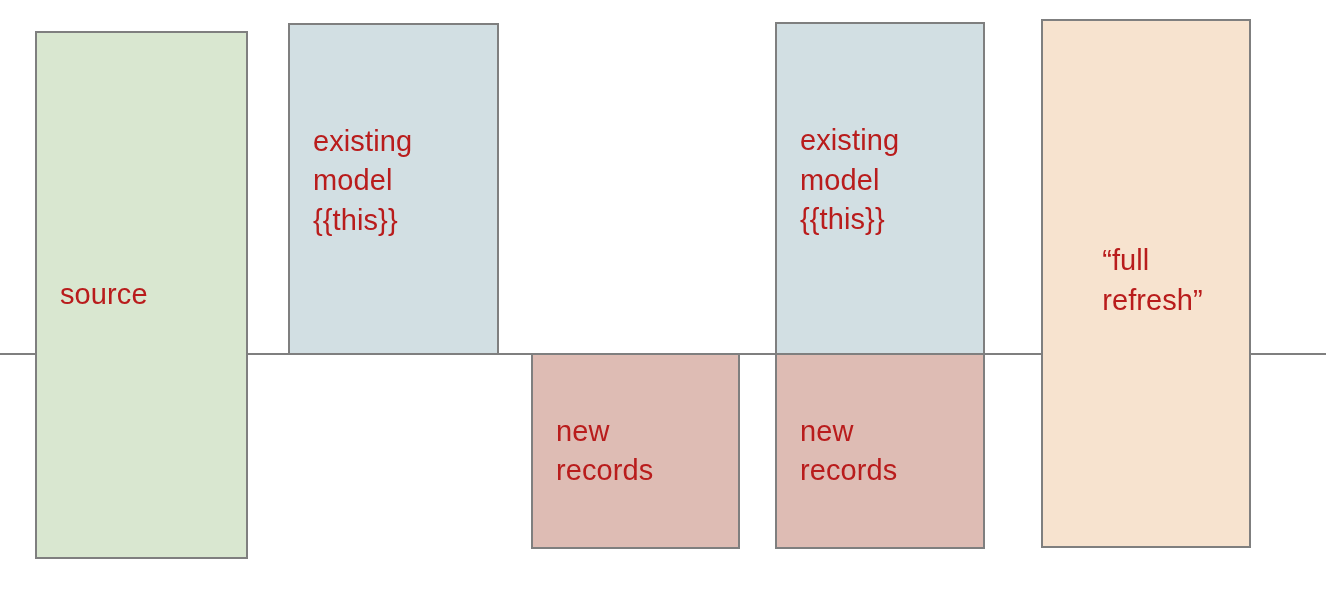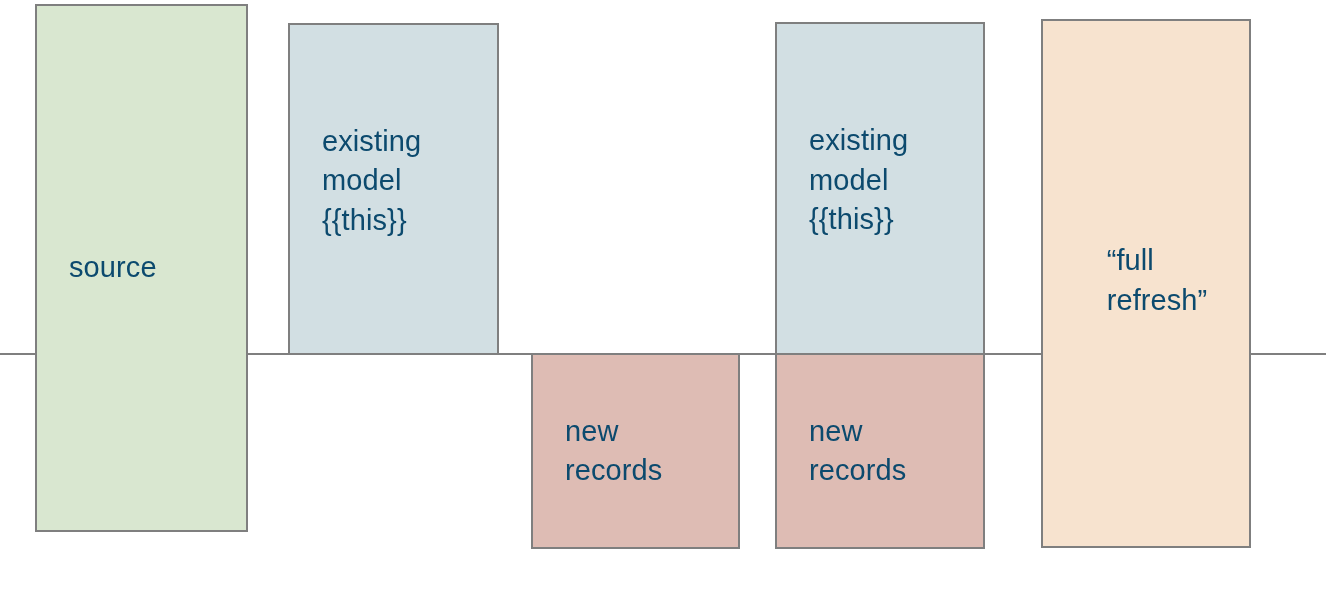--- a/index.html
+++ b/index.html
@@ -28,33 +28,33 @@
   }
   .box {
     position: absolute;
     box-sizing: border-box;
     border: 2px solid #7f7f7f;
     display: flex;
     align-items: center;
     justify-content: flex-start;
   }
   .box .label {
-    padding-left: 32px;
+    padding-left: 23px;
     padding-right: 10px;
     font-size: 29px;
     line-height: 1.36;
-    color: #0c4a6e;
+    color: #b91c1c;
     letter-spacing: 0.1px;
     white-space: pre-line;
     text-align: left;
   }
 
   
   #box-source {
-    left: 35px;  top: 4px;
+    left: 35px;  top: 31px;
     width: 213px; height: 528px;
   }
   #box-existing-model-1 {
     left: 288px; top: 23px;
     width: 211px; height: 332px;
   }
   #box-new-records-1 {
     left: 531px; top: 353px;
     width: 209px; height: 196px;
   }

